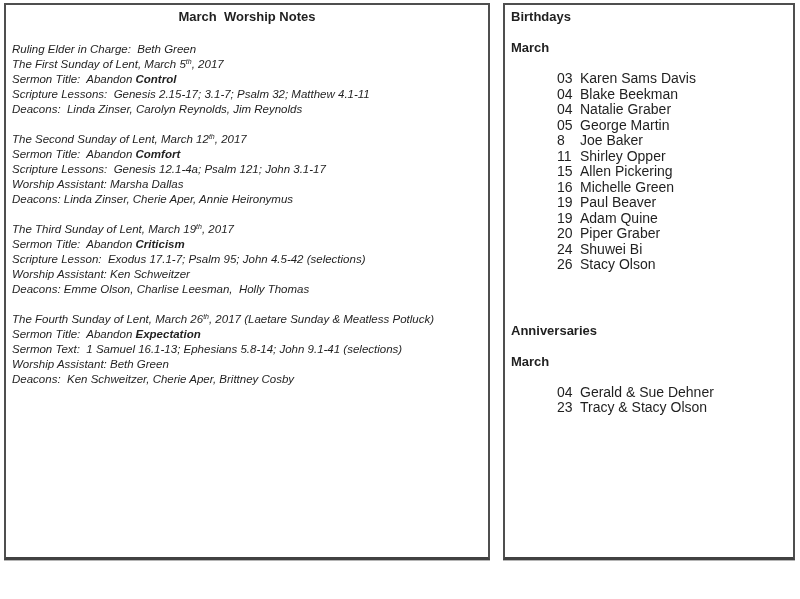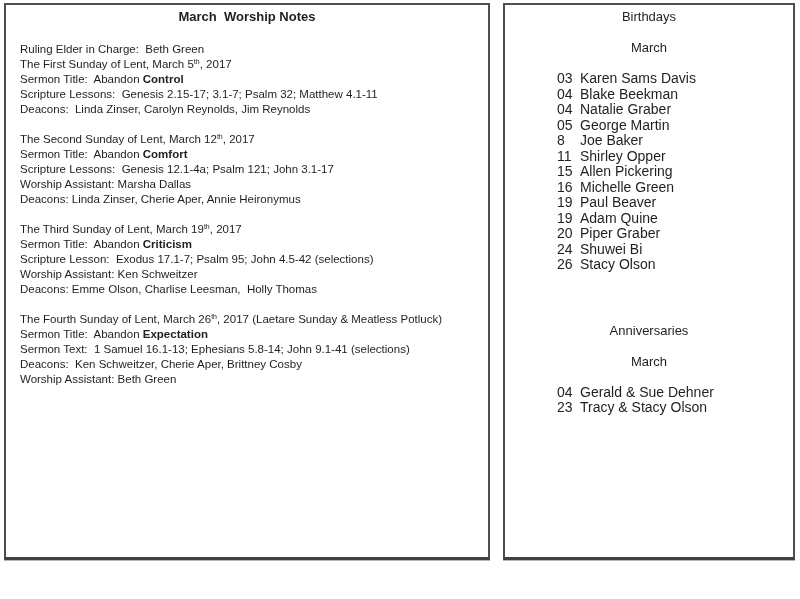--- a/index.html
+++ b/index.html
@@ -36,41 +36,41 @@
   .panel-title {
     margin: 0;
     font-size: 13px;
     line-height: 16px;
     font-weight: 700;
     text-align: center;
     white-space: pre;
   }
 
   .worship-sections { margin-top: 17px; }
-  .worship-section  { margin: 0 0 15px 8px; }
+  .worship-section  { margin: 0 0 15px 0; font-style: italic; }
   .line {
     font-size: 11.5px;
     line-height: 15px;
     white-space: pre;
   }
   .line b { font-weight: 700; }
   .line sup {
     font-size: 7px;
     line-height: 0;
     vertical-align: baseline;
     position: relative;
     top: -4px;
   }
 
   .events-heading {
     margin: 0;
     font-size: 13px;
     line-height: 15.5px;
-    font-weight: 400;
-    text-align: center;
+    font-weight: 700;
+    text-align: left;
     white-space: pre;
   }
   .events-month { margin-top: 15.5px; }
   .anniv-gap    { margin-top: 50px; }
   .event-list   { margin-top: 15.5px; padding-left: 46px; }
   .event-row {
     display: flex;
     font-size: 14px;
     line-height: 15.5px;
   }
@@ -101,22 +101,22 @@
         <div class="line"><span>The Third Sunday of Lent, March 19</span><sup>th</sup><span>, 2017</span></div>
         <div class="line"><span>Sermon Title:  Abandon </span><b>Criticism</b></div>
         <div class="line"><span>Scripture Lesson:  Exodus 17.1-7; Psalm 95; John 4.5-42 (selections)</span></div>
         <div class="line"><span>Worship Assistant: Ken Schweitzer</span></div>
         <div class="line"><span>Deacons: Emme Olson, Charlise Leesman,  Holly Thomas</span></div>
       </div>
       <div class="worship-section">
         <div class="line"><span>The Fourth Sunday of Lent, March 26</span><sup>th</sup><span>, 2017 (Laetare Sunday &amp; Meatless Potluck)</span></div>
         <div class="line"><span>Sermon Title:  Abandon </span><b>Expectation</b></div>
         <div class="line"><span>Sermon Text:  1 Samuel 16.1-13; Ephesians 5.8-14; John 9.1-41 (selections)</span></div>
+        <div class="line"><span>Worship Assistant: Beth Green</span></div>
         <div class="line"><span>Deacons:  Ken Schweitzer, Cherie Aper, Brittney Cosby</span></div>
-        <div class="line"><span>Worship Assistant: Beth Green</span></div>
       </div>
     </div>
 </section>
 
 <section class="panel panel-right">
   <h1 class="events-heading">Birthdays</h1>
   <h2 class="events-heading events-month">March</h2>
   <div class="event-list" id="birthday-list">
       <div class="event-row">
         <span class="event-day">03</span>

